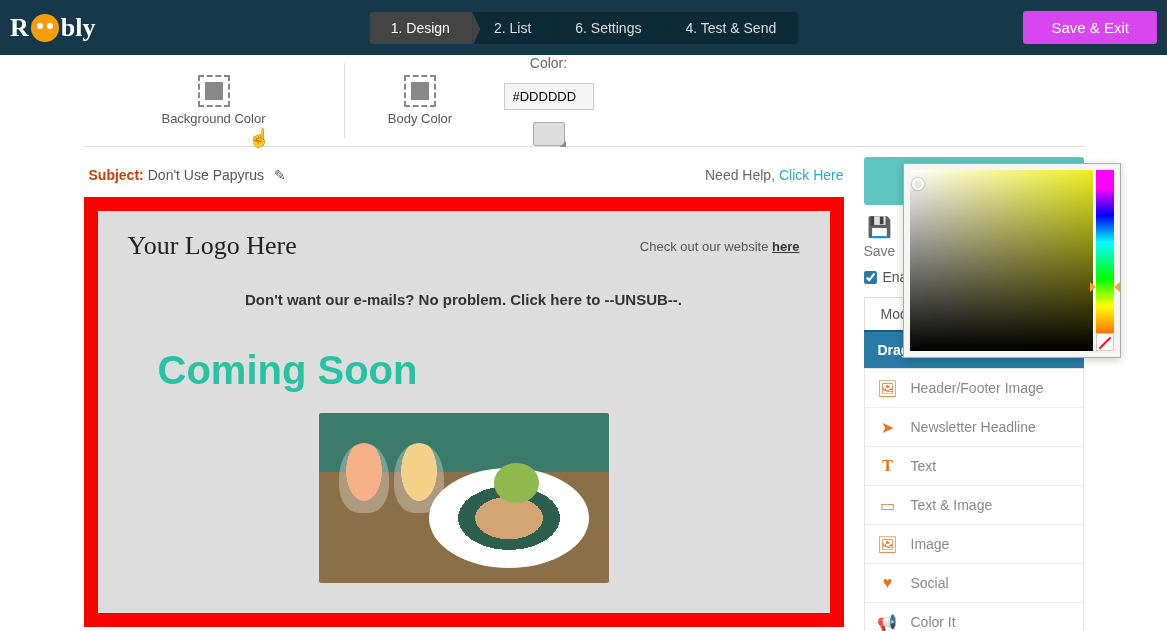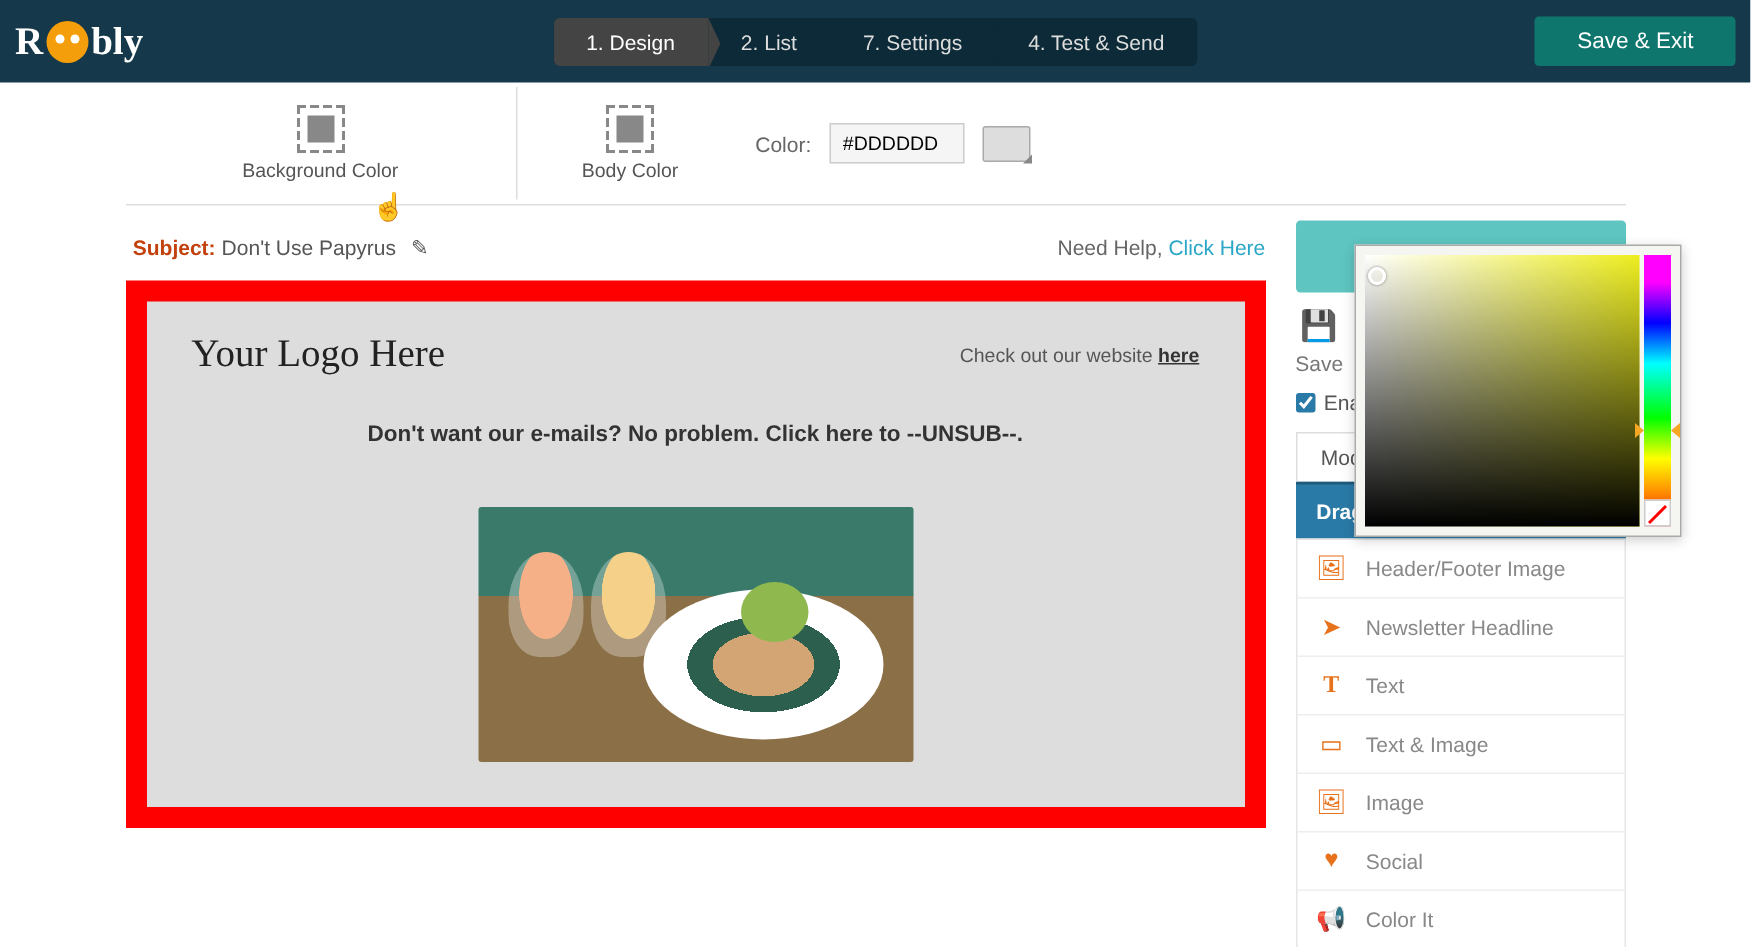--- a/index.html
+++ b/index.html
@@ -10,36 +10,36 @@
 .logo-icon { width: 28px; height: 28px; background: #f59e0b; border-radius: 50%; display: inline-block; position: relative; }
 .logo-icon::before, .logo-icon::after { content: ''; position: absolute; width: 6px; height: 6px; background: #fff; border-radius: 50%; top: 9px; }
 .logo-icon::before { left: 6px; }
 .logo-icon::after { right: 6px; }
 .steps { position: absolute; left: 50%; transform: translateX(-50%); display: flex; background: #0c2a37; border-radius: 4px; overflow: hidden; }
 .step { padding: 8px 22px; color: #ddd; position: relative; font-size: 14px; cursor: pointer; }
 .step.active { background: #444; color: #fff; }
 .step::after { content: ''; position: absolute; right: -8px; top: 0; width: 0; height: 0; border-top: 17px solid transparent; border-bottom: 17px solid transparent; border-left: 8px solid #0c2a37; z-index: 1; }
 .step.active::after { border-left-color: #444; }
 .step:last-child::after { display: none; }
-.save-exit { margin-left: auto; background: #0f766e; color: #fff; border: none; padding: 8px 28px; border-radius: 3px; font-size: 15px; cursor: pointer; }
+.save-exit { margin-left: auto; background: #d946ef; color: #fff; border: none; padding: 8px 28px; border-radius: 3px; font-size: 15px; cursor: pointer; }
 .container { max-width: 1000px; margin: 0 auto; padding: 0; }
 .tool-tabs { display: flex; align-items: center; border-bottom: 1px solid #ddd; min-height: 82px; }
 .tool-tab { flex: 0 0 auto; text-align: center; padding: 12px 0; cursor: pointer; }
 .tool-tab.email { background: #8a8378; color: #fff; width: 80px; border-radius: 4px 4px 0 0; position: relative; }
 .tool-tab.email::after { content: ''; position: absolute; right: -10px; top: 50%; transform: translateY(-50%); border-top: 10px solid transparent; border-bottom: 10px solid transparent; border-left: 10px solid #8a8378; }
 .tool-tab.bg { width: 260px; }
 .tool-tab.body { width: 140px; border-left: 1px solid #ddd; padding-left: 12px; }
 .tool-icon { width: 32px; height: 32px; margin: 0 auto 4px; border: 2px solid currentColor; position: relative; }
 .tool-icon.grid { border-color: #fff; }
 .tool-icon.grid::before { content: ''; position: absolute; top: 8px; left: 0; right: 0; height: 2px; background: #fff; }
 .tool-icon.grid::after { content: ''; position: absolute; top: 8px; left: 12px; width: 2px; bottom: 0; background: #fff; }
 .tool-icon.dashed { border: 2px dashed #888; }
 .tool-icon.dashed .inner { position: absolute; inset: 5px; background: #888; }
 .tool-tab-label { font-size: 13px; }
-.color-controls { display: flex; align-items: center; gap: 12px; padding: 0 20px; }
+.color-controls { display: flex; align-items: center; gap: 12px; padding: 0 20px; flex-direction: column; }
 .color-label { color: #666; }
 .color-input { border: 1px solid #ccc; padding: 5px 8px; width: 90px; font-size: 13px; background: #f5f5f5; }
 .color-swatch { width: 32px; height: 24px; border: 1px solid #aaa; background: #ddd; cursor: pointer; position: relative; border-radius: 2px; }
 .color-swatch::after { content: ''; position: absolute; right: -2px; bottom: -2px; width: 0; height: 0; border-left: 6px solid transparent; border-bottom: 6px solid #888; }
 .cursor-hand { position: absolute; left: 165px; top: 72px; font-size: 18px; pointer-events: none; z-index: 5; }
 .main { display: flex; gap: 20px; padding: 10px 0 0 0; position: relative; }
 .left { flex: 1; min-width: 0; }
 .subject-row { display: flex; align-items: center; padding: 10px 0 14px 5px; }
 .subject-label { font-weight: bold; color: #c2410c; margin-right: 4px; }
 .subject-text { color: #555; }
@@ -88,21 +88,21 @@
 
 <div class="topbar">
   <div class="logo">
     <span class="logo-text">R</span>
     <span class="logo-icon"></span>
     <span class="logo-text">bly</span>
   </div>
   <div class="steps">
     <div class="step active">1. Design</div>
     <div class="step">2. List</div>
-    <div class="step">7. Settings</div>
+    <div class="step">6. Settings</div>
     <div class="step">4. Test &amp; Send</div>
   </div>
   <button class="save-exit">Save &amp; Exit</button>
 </div>
 
 <div class="container" style="position:relative;">
   <span class="cursor-hand">☝</span>
   <div class="tool-tabs">
     <div class="tool-tab bg">
       <div class="tool-icon dashed">
@@ -135,20 +135,21 @@
       </div>
       <div class="canvas-outer">
         <div class="canvas">
           <div class="canvas-header">
             <div class="logo-placeholder">Your Logo Here</div>
             <div class="website-text">
               <span>Check out our website </span><a>here</a>
             </div>
           </div>
           <div class="unsub">Don't want our e-mails? No problem. Click here to --UNSUB--.</div>
+          <div class="coming">Coming Soon</div>
           <div class="food-img">
             <div class="glass g1"></div>
             <div class="glass g2"></div>
             <div class="plate"></div>
             <div class="guac"></div>
           </div>
         </div>
       </div>
     </div>
 

